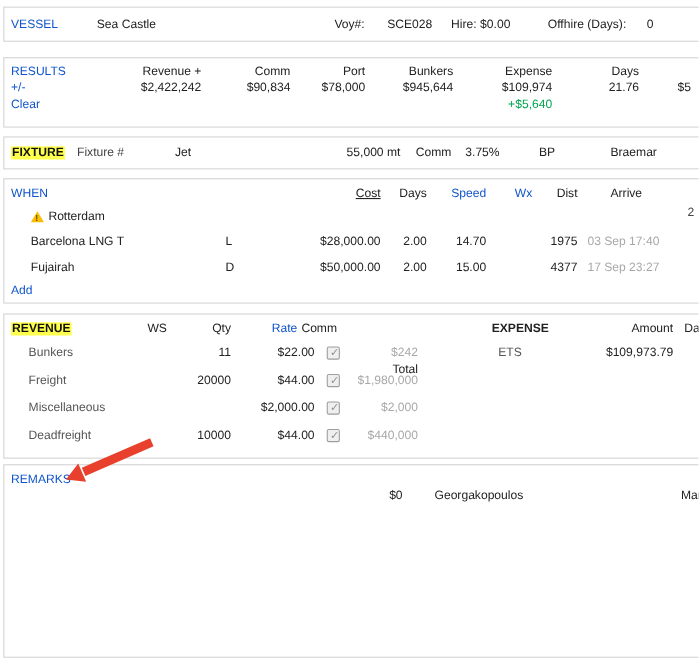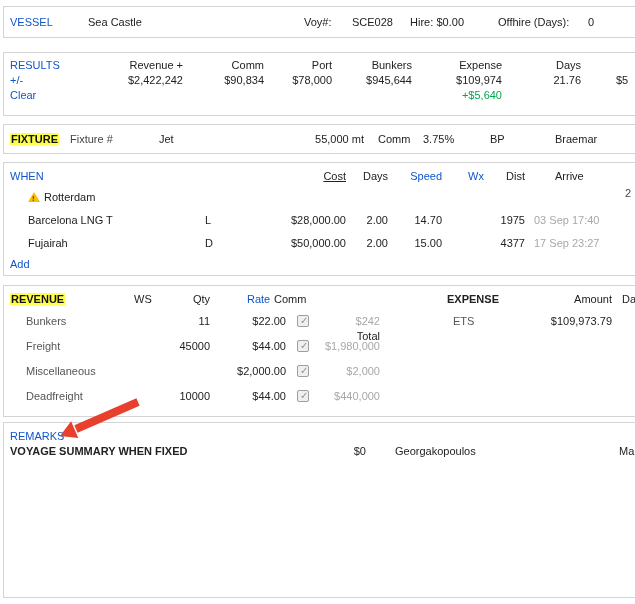--- a/index.html
+++ b/index.html
@@ -120,40 +120,39 @@
 
   <span class="abs" style="left:22px;top:29px;color:#555;">Bunkers</span>
   <span class="abs r" style="left:156px;top:29px;width:50px;">11</span>
   <span class="abs r" style="left:212px;top:29px;width:70px;">$22.00</span>
   <span class="abs cb" style="left:293px;top:29px;"></span>
   <span class="abs r muted" style="left:306px;top:29px;width:70px;">$242</span>
   <span class="abs" style="left:449px;top:29px;color:#555;">ETS</span>
   <span class="abs r" style="left:528px;top:29px;width:80px;">$109,973.79</span>
 
   <span class="abs" style="left:22px;top:54px;color:#555;">Freight</span>
-  <span class="abs r" style="left:156px;top:54px;width:50px;">45000</span>
+  <span class="abs r" style="left:156px;top:54px;width:50px;">20000</span>
   <span class="abs r" style="left:212px;top:54px;width:70px;">$44.00</span>
   <span class="abs cb" style="left:293px;top:54px;"></span>
   <span class="abs r muted" style="left:306px;top:54px;width:70px;">$1,980,000</span>
 
   <span class="abs" style="left:22px;top:79px;color:#555;">Miscellaneous</span>
   <span class="abs r" style="left:212px;top:79px;width:70px;">$2,000.00</span>
   <span class="abs cb" style="left:293px;top:79px;"></span>
   <span class="abs r muted" style="left:306px;top:79px;width:70px;">$2,000</span>
 
   <span class="abs" style="left:22px;top:104px;color:#555;">Deadfreight</span>
   <span class="abs r" style="left:156px;top:104px;width:50px;">10000</span>
   <span class="abs r" style="left:212px;top:104px;width:70px;">$44.00</span>
   <span class="abs cb" style="left:293px;top:104px;"></span>
   <span class="abs r muted" style="left:306px;top:104px;width:70px;">$440,000</span>
 </div>
 
 <div class="box" style="top:422px;height:176px;">
   <span class="abs lbl" style="left:6px;top:7px;">REMARKS</span>
-  <span class="abs bold" style="left:6px;top:22px;">VOYAGE SUMMARY WHEN FIXED</span>
   <span class="abs r" style="left:322px;top:22px;width:40px;">$0</span>
   <span class="abs" style="left:391px;top:22px;">Georgakopoulos</span>
   <span class="abs" style="left:615px;top:22px;">Mar</span>
 </div>
 
 <svg class="abs" style="left:52px;top:398px;" width="90" height="48" viewBox="0 0 90 48">
   <line x1="86" y1="4" x2="24" y2="31" style="stroke:var(--arrow-red,#e8402d);" stroke-width="8"></line>
   <polygon points="8,38 19.1,23.3 26.3,39.9" style="fill:var(--arrow-red,#e8402d);"></polygon>
 </svg>
 

